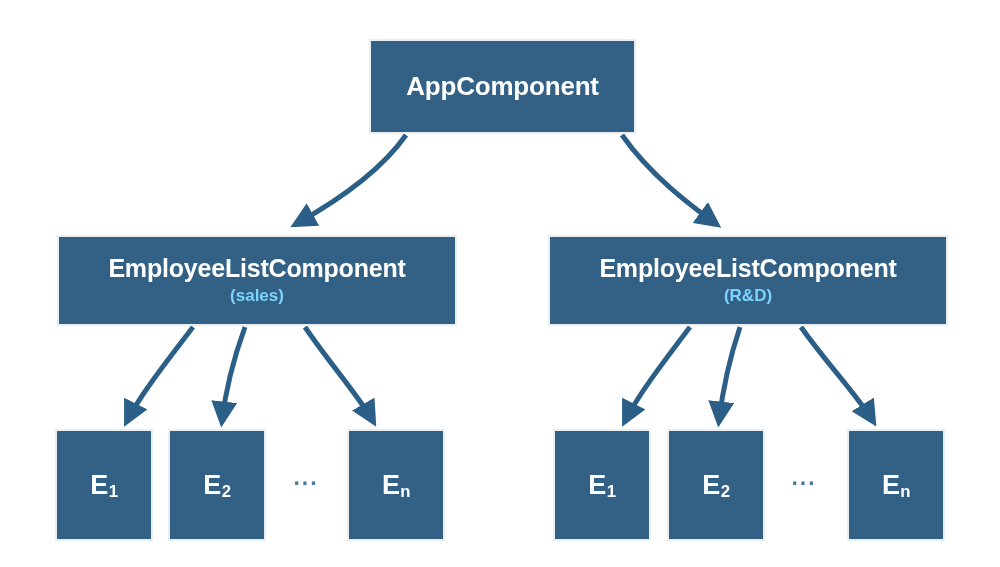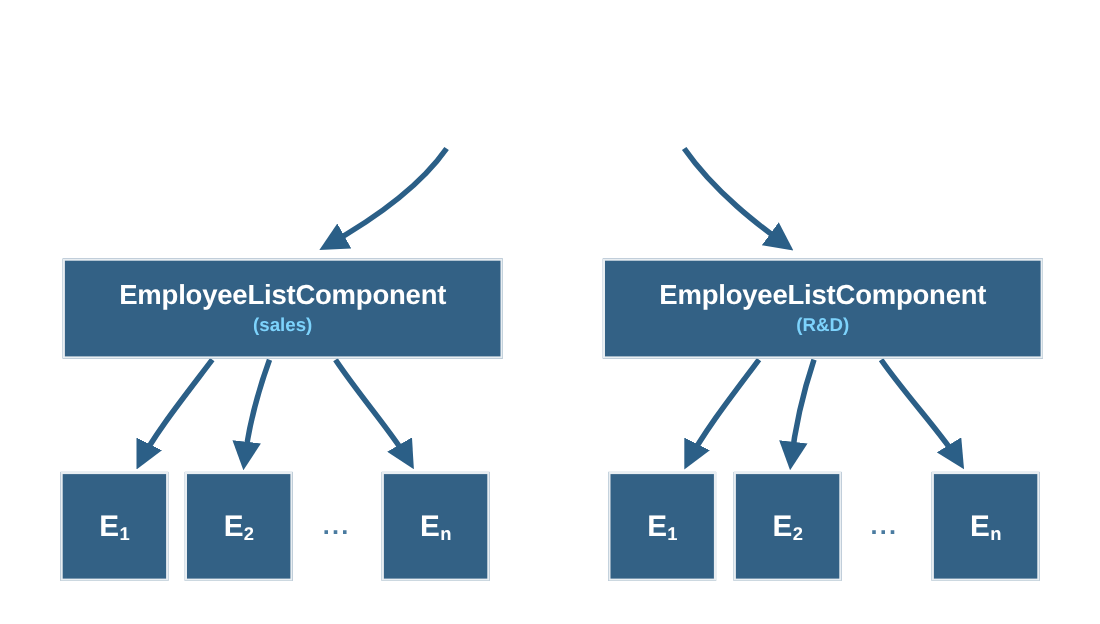--- a/index.html
+++ b/index.html
@@ -70,21 +70,21 @@
   }
   #node-list-sales { left: 57px; }
   #node-list-rd    { left: 548px; }
   .list-node .node-title { font-size: 25px; }
   .list-node .node-sub   { font-size: 17px; }
 
   
   .leaf-node {
     top: 429px;
     width: 98px;
-    height: 99px;
+    height: 112px;
   }
   .leaf-label {
     font-size: 27px;
     font-weight: bold;
     line-height: 1;
     white-space: nowrap;
   }
   .leaf-label sub {
     font-size: 0.62em;
     font-weight: bold;
@@ -136,20 +136,23 @@
 
     <path d="M 193 327 C 168 360 140 395 127 421" fill="none" stroke="#2b5f87" stroke-width="5" marker-end="url(#arrowhead)"></path>
     <path d="M 245 327 C 233 360 225 395 222 421" fill="none" stroke="#2b5f87" stroke-width="5" marker-end="url(#arrowhead)"></path>
     <path d="M 305 327 C 327 360 358 395 373 421" fill="none" stroke="#2b5f87" stroke-width="5" marker-end="url(#arrowhead)"></path>
 
     <path d="M 690 327 C 665 360 638 395 625 421" fill="none" stroke="#2b5f87" stroke-width="5" marker-end="url(#arrowhead)"></path>
     <path d="M 740 327 C 729 360 722 395 719 421" fill="none" stroke="#2b5f87" stroke-width="5" marker-end="url(#arrowhead)"></path>
     <path d="M 801 327 C 824 360 857 395 873 421" fill="none" stroke="#2b5f87" stroke-width="5" marker-end="url(#arrowhead)"></path>
   </svg>
 
+  <div class="node" id="node-app">
+    <span class="node-title">AppComponent</span>
+  </div>
 
   <div class="node list-node" id="node-list-sales">
     <span class="node-title">EmployeeListComponent</span>
     <span class="node-sub">(sales)</span>
   </div>
 
   <div class="node leaf-node" id="leaf-sales-1">
     <span class="leaf-label"><span>E</span><sub>1</sub></span>
   </div>
 

